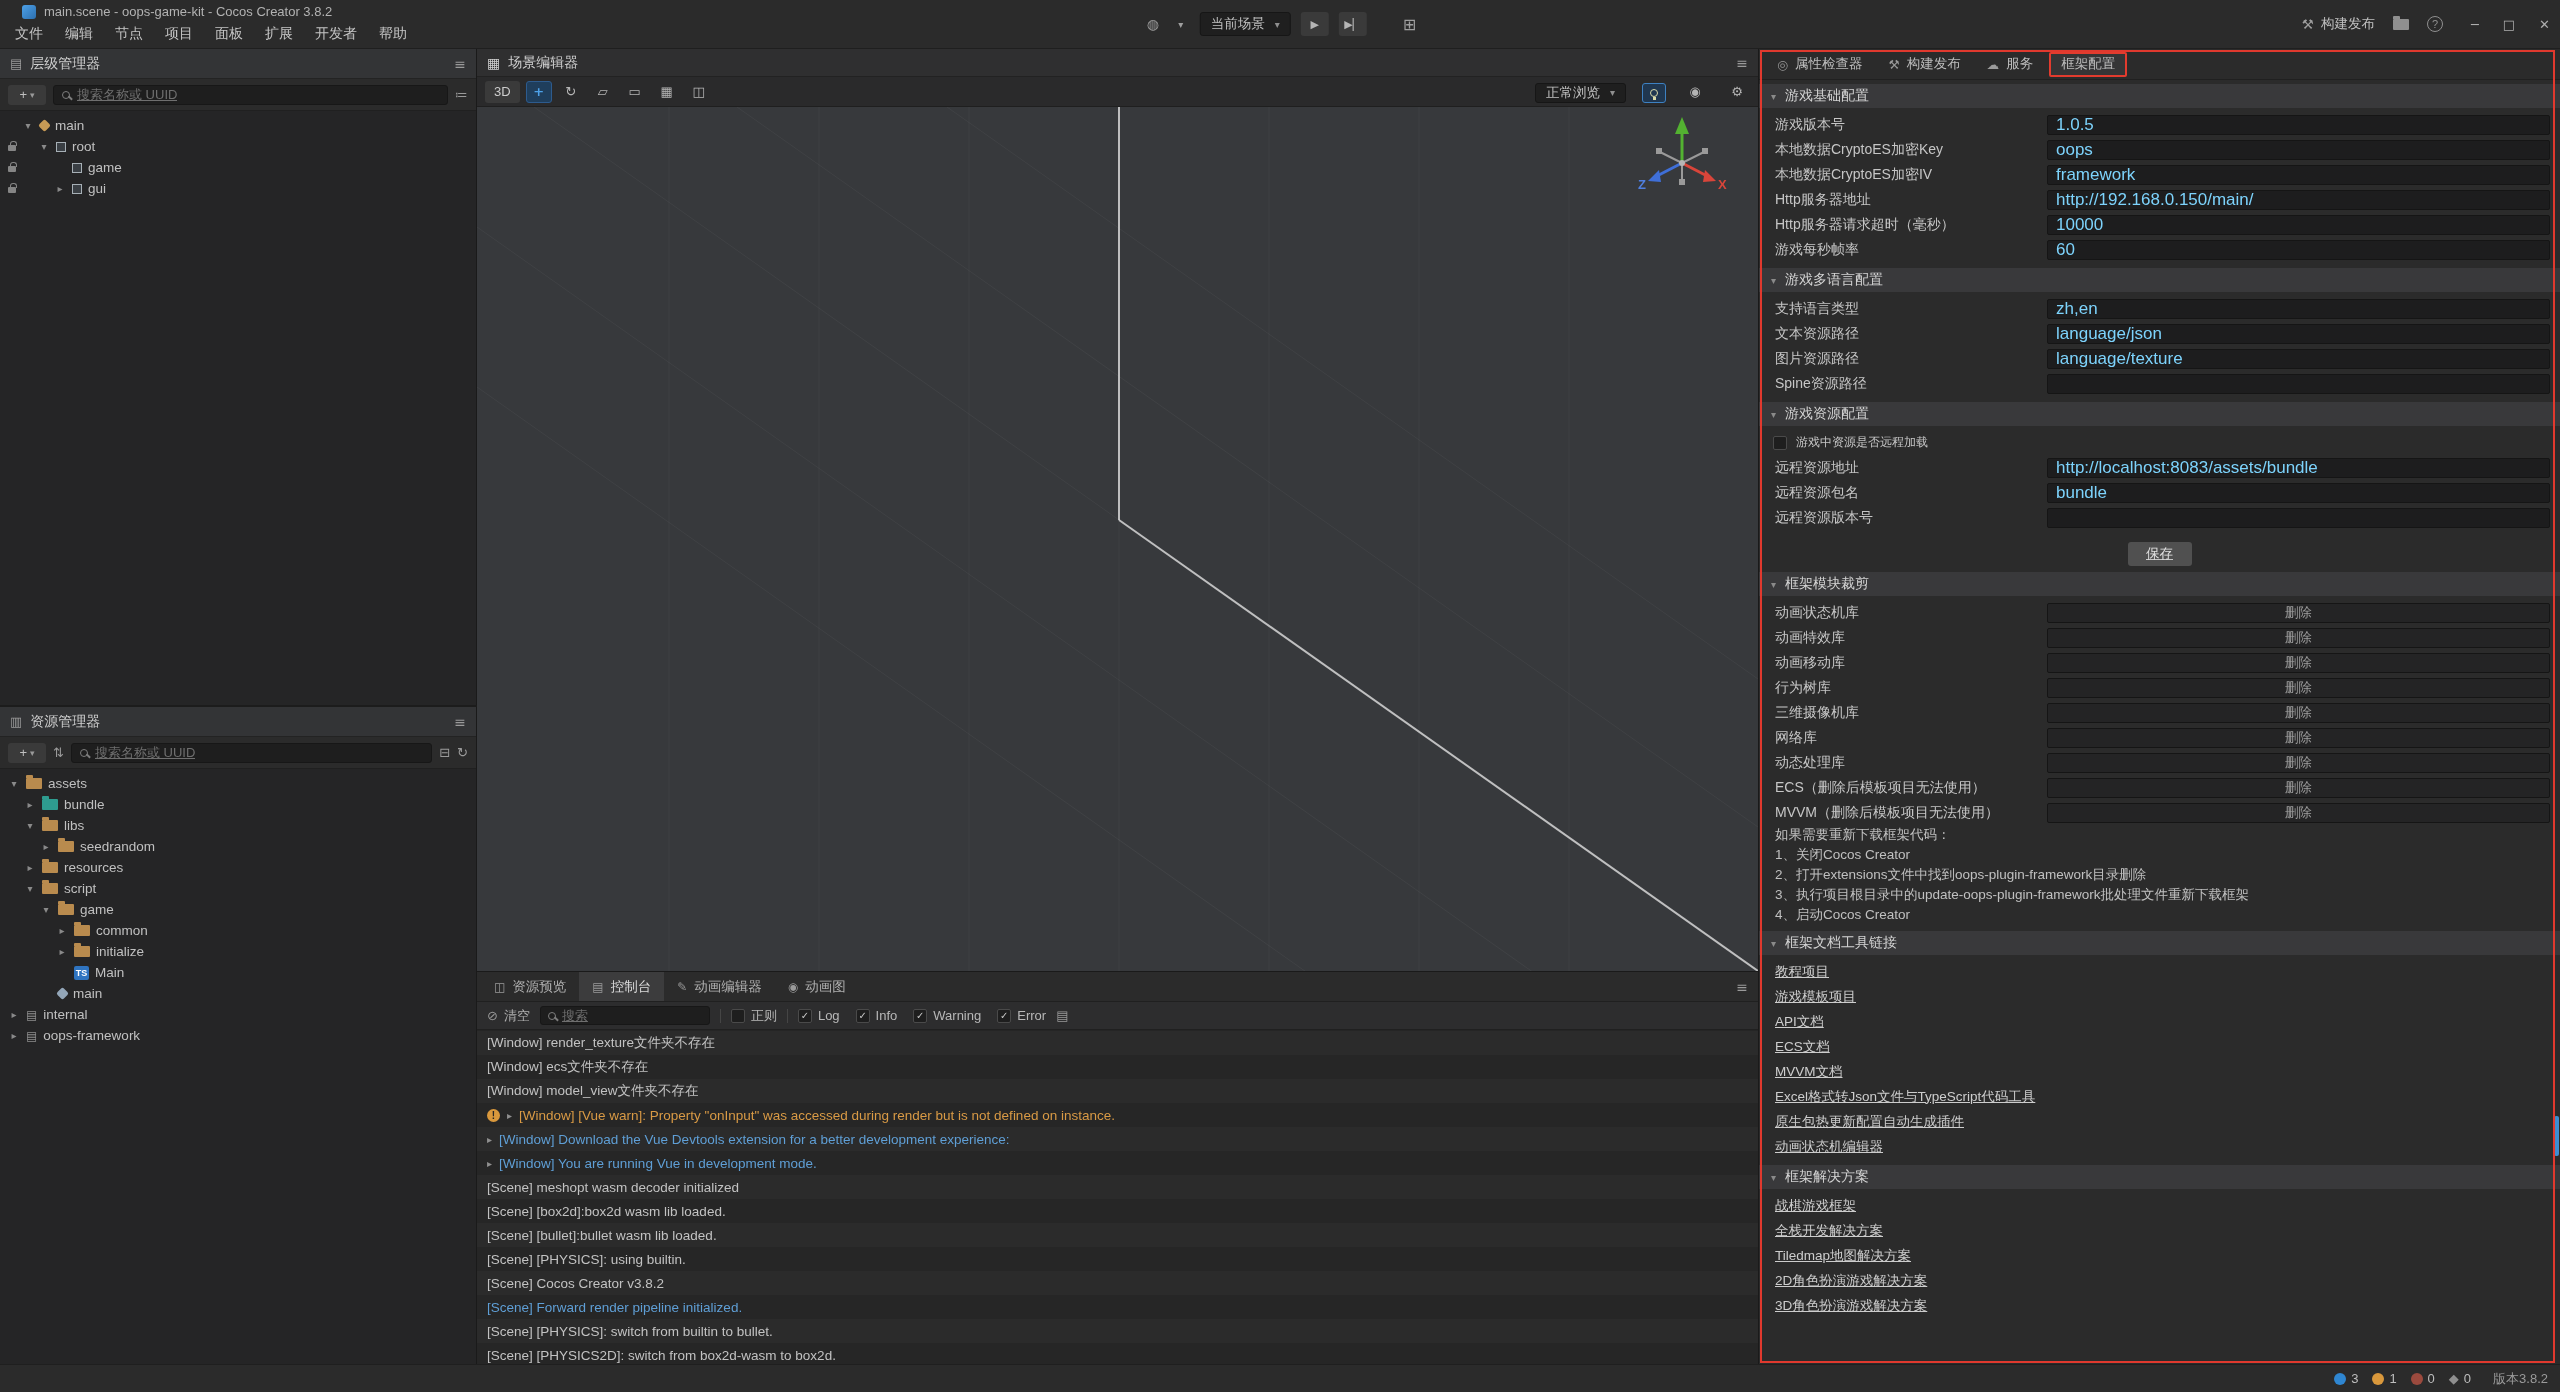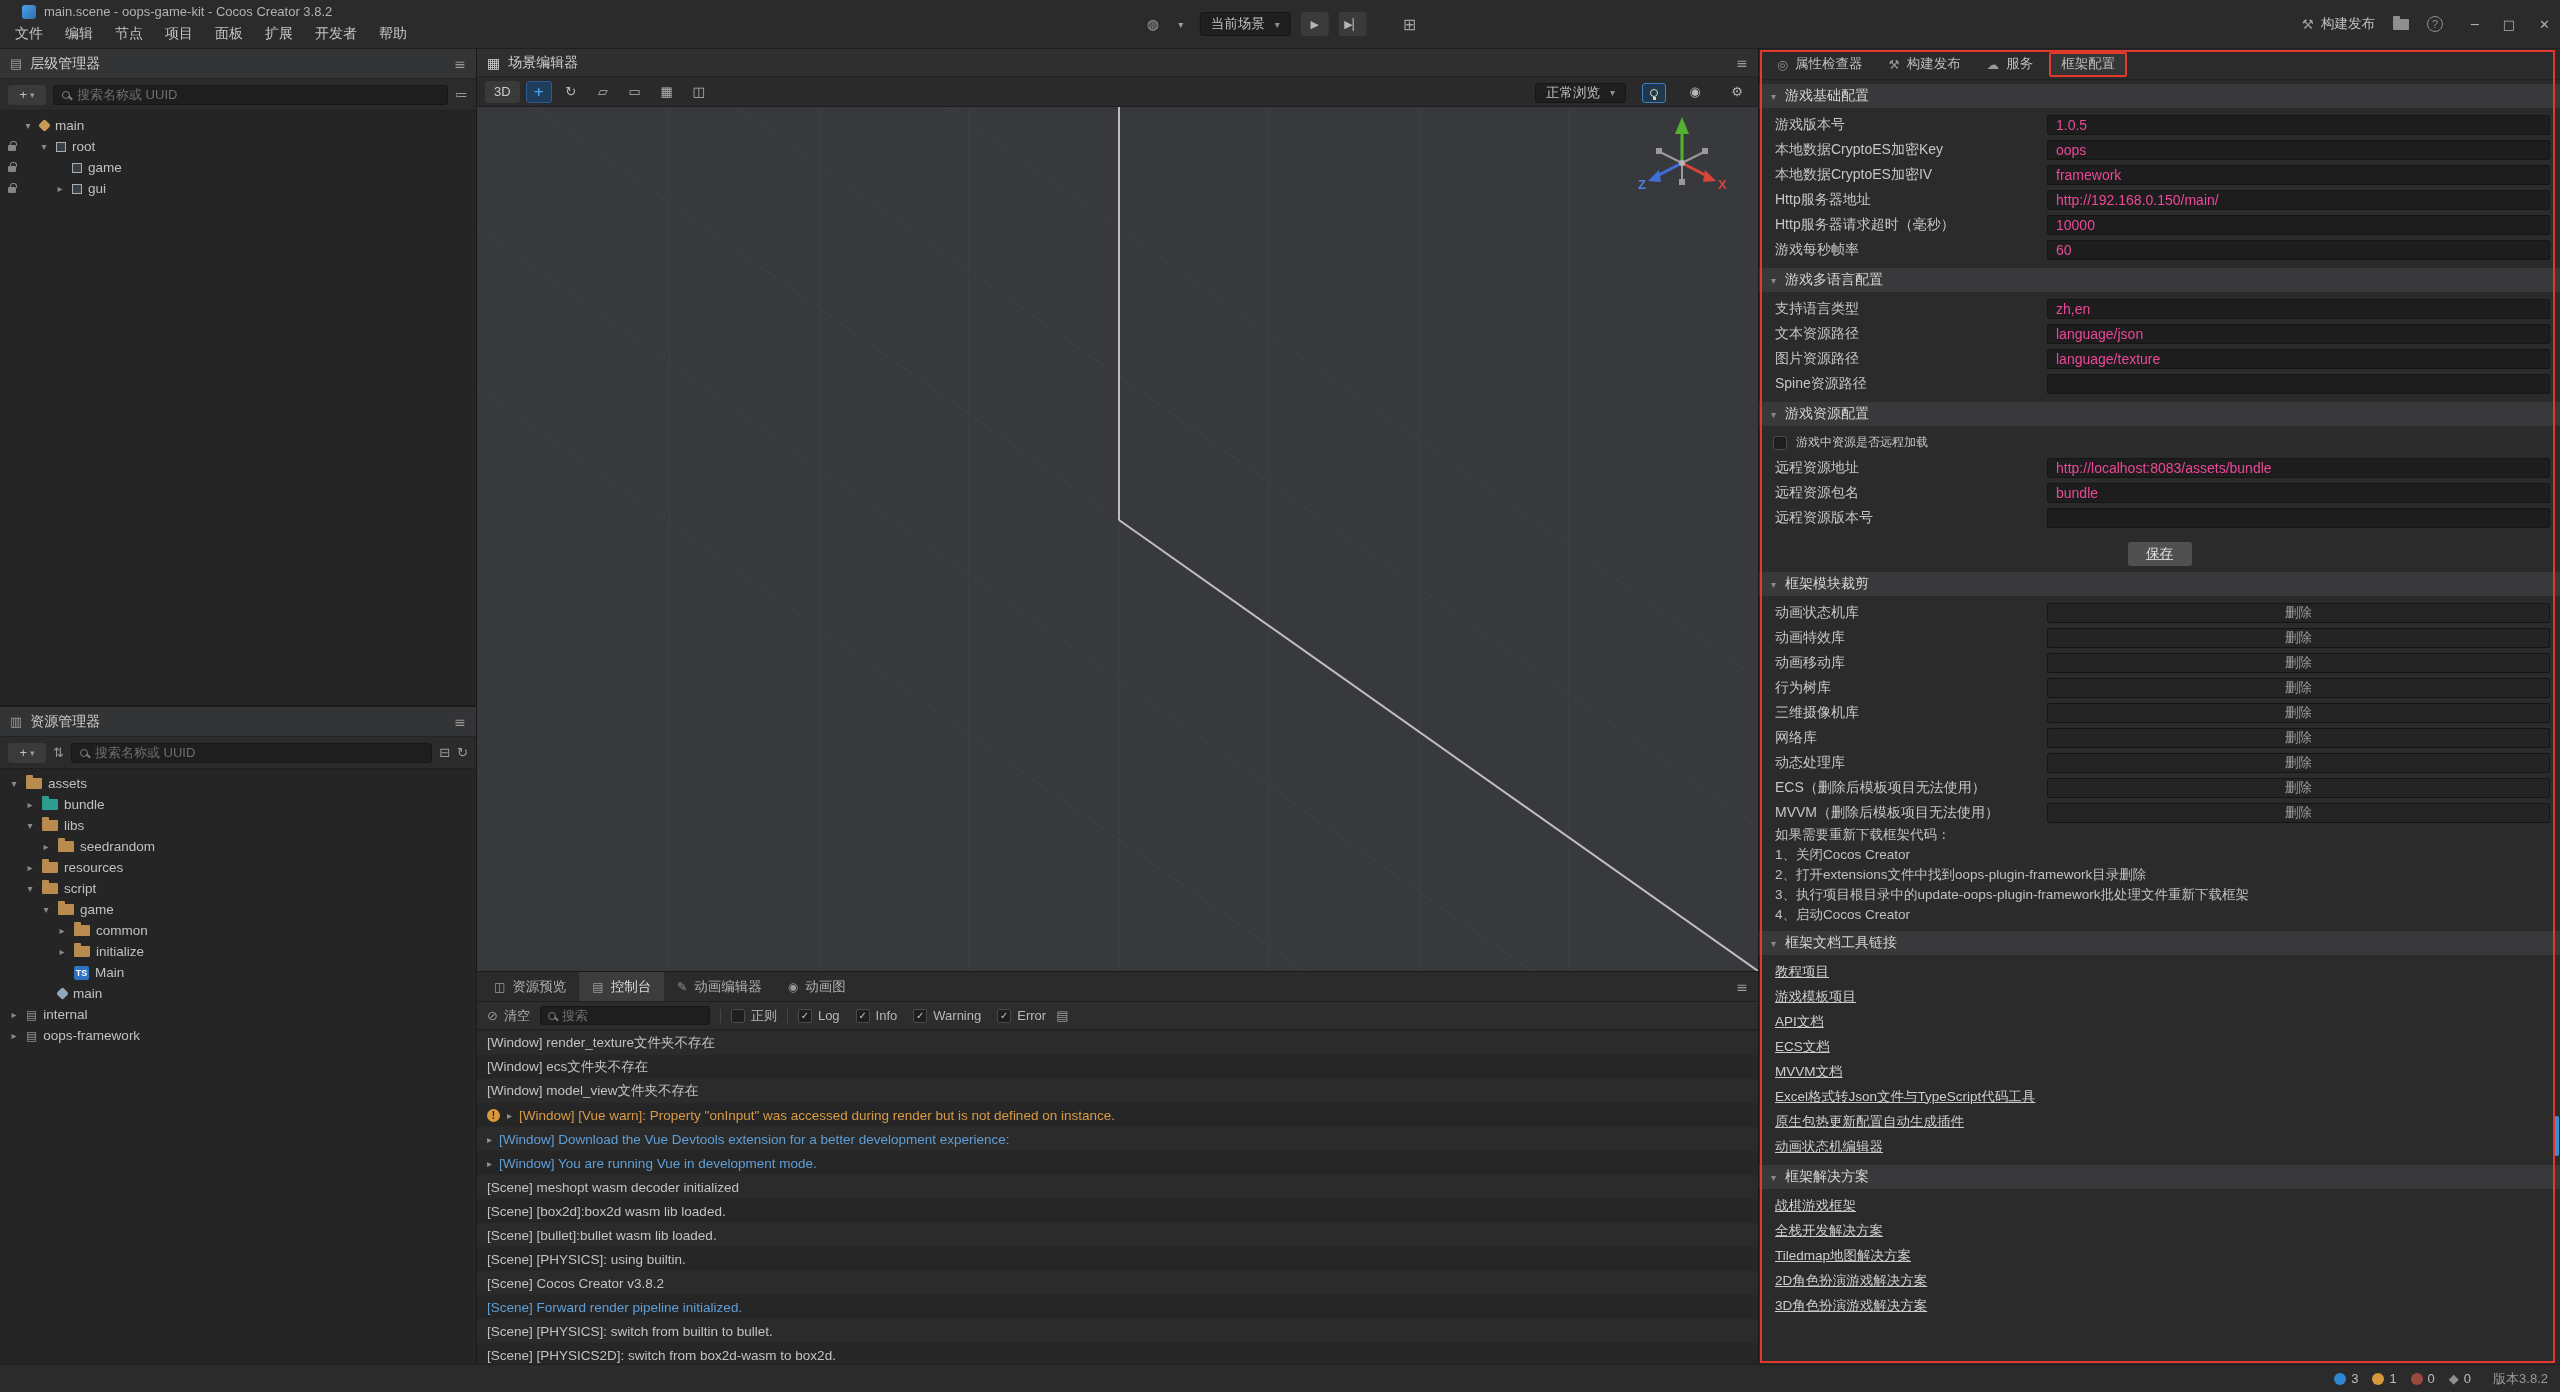--- a/index.html
+++ b/index.html
@@ -41,21 +41,21 @@
   .panel { position:absolute; background:#252526; border-right:1px solid #1a1a1a; }
   #hierarchy-panel { left:0; top:49px; width:477px; height:656px; }
   #assets-panel { left:0; top:707px; width:477px; height:657px; }
   .panel-header { height:30px; background:#333436; border-bottom:1px solid #232323; display:flex; align-items:center; gap:8px; padding:0 10px; font-size:14px; color:#cfcfcf; }
   .panel-header .ph-icon { color:#9a9a9a; font-size:13px; }
   .panel-header .ph-menu { margin-left:auto; color:#9a9a9a; font-size:14px; }
   .search-row { height:32px; background:#2b2b2b; border-bottom:1px solid #202020; display:flex; align-items:center; gap:7px; padding:0 8px; }
   .plus-btn { flex:none; width:38px; height:20px; background:#3a3a3a; border-radius:3px; display:flex; align-items:center; justify-content:center; gap:3px; color:#c0c0c0; font-size:13px; }
   .plus-btn .caret { font-size:9px; color:#9a9a9a; }
   .search-box { flex:1; height:20px; background:#1e1e1e; border:1px solid #171717; border-radius:3px; display:flex; align-items:center; gap:7px; padding:0 8px; }
-  .search-ph { color:#6f6f6f; font-size:13px; white-space:nowrap; overflow:hidden; }
+  .search-ph { color:#6f6f6f; font-size:13px; white-space:nowrap; overflow:hidden;text-decoration:underline; }
   .icon-mag { width:8px; height:8px; border:1.5px solid #7d7d7d; border-radius:50%; position:relative; flex:none; }
   .icon-mag::after { content:""; position:absolute; width:5px; height:1.5px; background:#7d7d7d; transform:rotate(45deg); right:-4px; bottom:-1px; }
   .sr-icon { color:#9a9a9a; font-size:13px; flex:none; }
   .tree { padding-top:4px; }
   .tree-row { position:relative; height:21px; display:flex; align-items:center; gap:6px; font-size:13.5px; color:#c0c0c0; white-space:nowrap; }
   .chev { width:12px; text-align:center; color:#8a8a8a; font-size:10px; flex:none; }
   .lock-icon { position:absolute; left:8px; top:9px; width:8px; height:6px; background:#858585; border-radius:1px; }
   .lock-icon::before { content:""; position:absolute; top:-4px; left:1.5px; width:5px; height:4px; border:1.5px solid #858585; border-bottom:none; border-radius:3px 3px 0 0; }
   .icon-scene { width:9px; height:9px; transform:rotate(45deg); background:#c79a55; border-radius:2px; flex:none; }
   .icon-scene-gray { width:9px; height:9px; transform:rotate(45deg); background:#93a6b8; border-radius:2px; flex:none; }
@@ -106,21 +106,21 @@
   .insp-tabbar { height:31px; border-bottom:1px solid #202020; display:flex; align-items:center; gap:6px; padding:0 8px; }
   .insp-tab { display:flex; align-items:center; gap:7px; height:25px; padding:0 10px; font-size:13.5px; color:#bdbdbd; border-radius:2px; }
   .insp-tab .it-icon { color:#9a9a9a; font-size:12.5px; }
   .insp-tab.active { border:2px solid #e23b2e; background:#353536; }
   #insp-content { position:absolute; left:0; top:31px; right:0; bottom:0; overflow:hidden; padding-top:4px; }
   .section { margin-bottom:6px; }
   .section-header { height:24px; background:#39393b; display:flex; align-items:center; gap:9px; padding:0 12px; margin-bottom:4px; font-size:14px; color:#d4d4d4; }
   .section-header .chev { width:auto; }
   .irow { height:25px; display:flex; align-items:center; padding:0 10px 0 16px; }
   .irow .lbl { flex:0 0 272px; font-size:14px; color:#c6c6c6; overflow:hidden; white-space:nowrap; }
-  .field { flex:1; height:20px; background:#1d1d1e; border:1px solid #151515; border-radius:2px; display:flex; align-items:center; padding:0 8px; font-size:14px; color:#ec4899; overflow:hidden; white-space:nowrap; }
+  .field { flex:1; height:20px; background:#1d1d1e; border:1px solid #151515; border-radius:2px; display:flex; align-items:center; padding:0 8px; font-size:17px; color:#7dd3fc; overflow:hidden; white-space:nowrap; }
   .del-btn { flex:1; height:20px; background:#242425; border:1px solid #151515; border-radius:2px; display:flex; align-items:center; justify-content:center; font-size:13.5px; color:#9f9f9f; }
   .note-row { min-height:20px; display:flex; align-items:center; padding-left:16px; font-size:13.5px; color:#c0c0c0; white-space:nowrap; }
   .link-row { height:25px; display:flex; align-items:center; padding-left:16px; }
   .link-row span { font-size:13.5px; color:#cdcdcd; text-decoration:underline; cursor:pointer; }
   .save-row { height:36px; display:flex; align-items:flex-end; justify-content:center;text-decoration:underline; }
   .save-btn { width:64px; height:24px; background:#505050; border-radius:3px; color:#e0e0e0; font-size:13.5px; display:flex; align-items:center; justify-content:center; }
   .chk-row { height:25px; display:flex; align-items:center; gap:9px; padding-left:14px; font-size:12px; color:#c6c6c6; }
   .insp-scroll { position:absolute; right:1px; top:1067px; width:5px; height:40px; background:#3e8ed0; border-radius:2px; }
 
   

